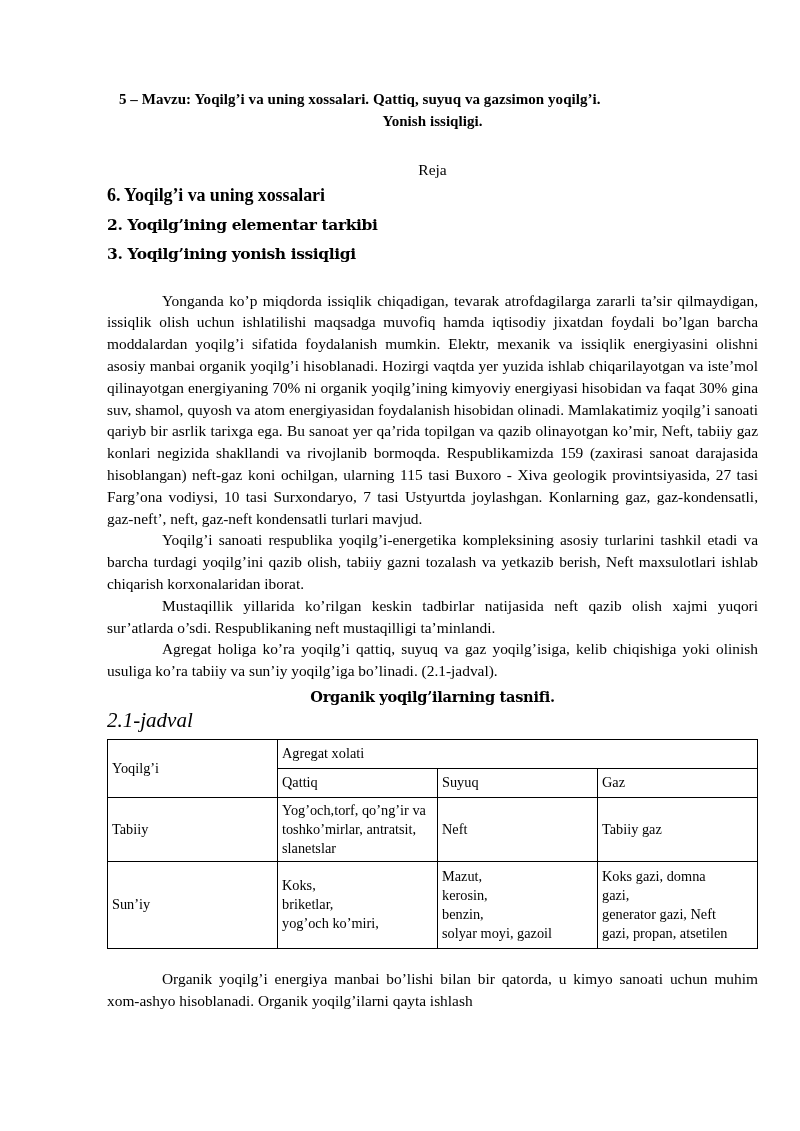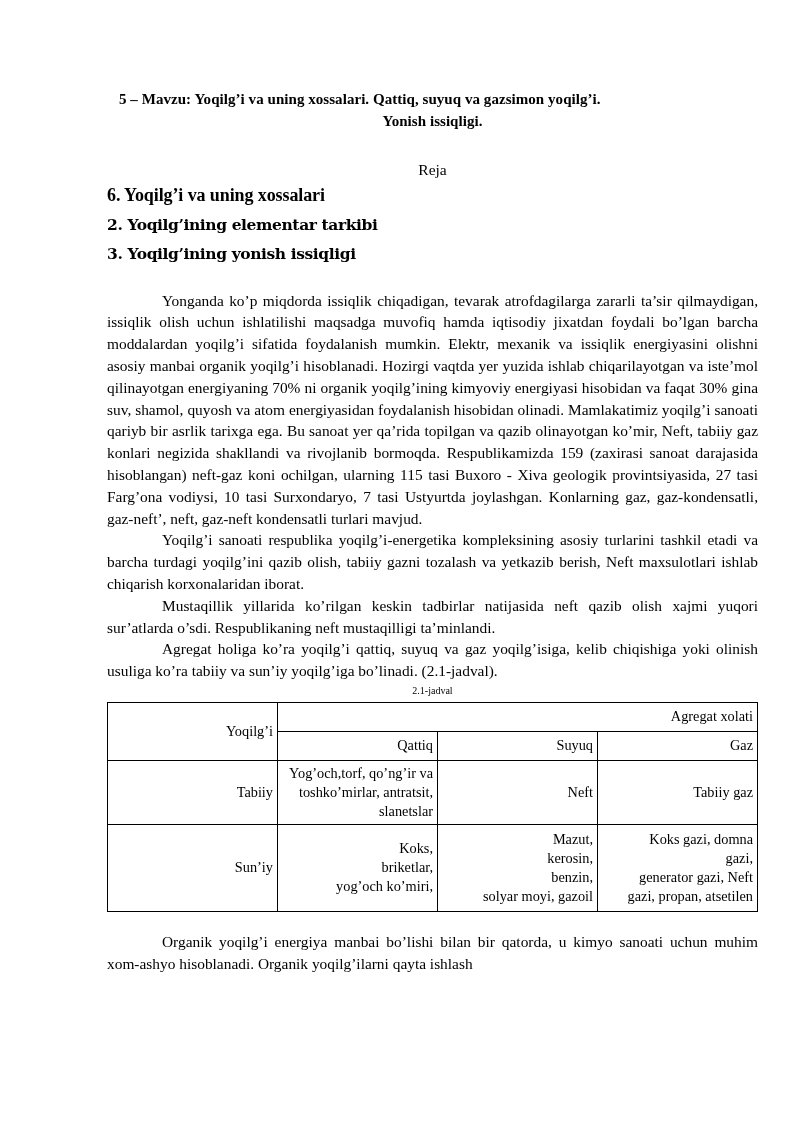--- a/index.html
+++ b/index.html
@@ -102,38 +102,39 @@
   .table-caption {
     font-family: "DejaVu Serif", "Liberation Serif", serif;
     font-size: 14.6px;
     font-weight: bold;
     text-align: center;
     margin: 0;
     padding-top: 6px;
     letter-spacing: -0.3px;
   }
   .table-number {
-    font-size: 10px;
-    text-align: center;
+    font-size: 21px;
+    text-align: left;
     margin: 0;
     padding-top: 3px;
     padding-bottom: 6px;
+    font-style: italic;
   }
 
   
   table.classification {
     border-collapse: collapse;
     width: 651px;
     table-layout: fixed;
     font-size: 14.3px;
   }
   table.classification td,
   table.classification th {
     border: 1.3px solid #000000;
-    text-align: right;
+    text-align: left;
     vertical-align: middle;
     font-weight: normal;
     line-height: 1.33;
     padding: 3px 4px;
   }
   .col-kind   { width: 161px; }
   .col-solid  { width: 189px; }
   .col-liquid { width: 139px; }
   .col-gas    { width: 162px; }
 
@@ -167,20 +168,21 @@
       <div class="plan-item plan-item-2">3. Yoqilg’ining yonish issiqligi</div>
     </div>
 
     <div class="body-block">
       <p class="para">Yonganda ko’p miqdorda issiqlik chiqadigan, tevarak atrofdagilarga zararli ta’sir qilmaydigan, issiqlik olish uchun ishlatilishi maqsadga muvofiq hamda iqtisodiy jixatdan foydali bo’lgan barcha moddalardan yoqilg’i sifatida foydalanish mumkin. Elektr, mexanik va issiqlik energiyasini olishni asosiy manbai organik yoqilg’i hisoblanadi. Hozirgi vaqtda yer yuzida ishlab chiqarilayotgan va iste’mol qilinayotgan  energiyaning 70% ni organik yoqilg’ining kimyoviy energiyasi hisobidan va faqat 30% gina suv, shamol, quyosh va atom energiyasidan foydalanish hisobidan olinadi. Mamlakatimiz yoqilg’i sanoati qariyb bir asrlik tarixga ega. Bu sanoat yer qa’rida topilgan va qazib olinayotgan ko’mir, Neft, tabiiy gaz konlari negizida shakllandi va rivojlanib bormoqda. Respublikamizda 159 (zaxirasi sanoat darajasida hisoblangan) neft-gaz koni ochilgan, ularning 115 tasi Buxoro - Xiva geologik provintsiyasida, 27 tasi Farg’ona vodiysi, 10 tasi Surxondaryo, 7 tasi Ustyurtda joylashgan. Konlarning gaz, gaz-kondensatli, gaz-neft’, neft, gaz-neft kondensatli turlari mavjud.</p>
       <p class="para">Yoqilg’i sanoati respublika yoqilg’i-energetika kompleksining asosiy turlarini tashkil etadi va barcha turdagi yoqilg’ini qazib olish, tabiiy gazni tozalash va yetkazib berish, Neft maxsulotlari ishlab chiqarish korxonalaridan iborat.</p>
       <p class="para">Mustaqillik yillarida ko’rilgan keskin tadbirlar natijasida neft qazib olish xajmi yuqori sur’atlarda o’sdi. Respublikaning neft mustaqilligi ta’minlandi.</p>
       <p class="para">Agregat holiga ko’ra yoqilg’i qattiq, suyuq va gaz yoqilg’isiga, kelib chiqishiga yoki olinish usuliga ko’ra tabiiy va sun’iy yoqilg’iga bo’linadi. (2.1-jadval).</p>
     </div>
 
+    <p class="table-caption">Organik yoqilg’ilarning tasnifi.</p>
     <p class="table-number">2.1-jadval</p>
 
     <table class="classification">
       <tbody>
         <tr class="row-head-1">
           <td class="col-kind" rowspan="2">Yoqilg’i</td>
           <td colspan="3">Agregat xolati</td>
         </tr>
         <tr class="row-head-2">
           <td class="col-solid">Qattiq</td>

